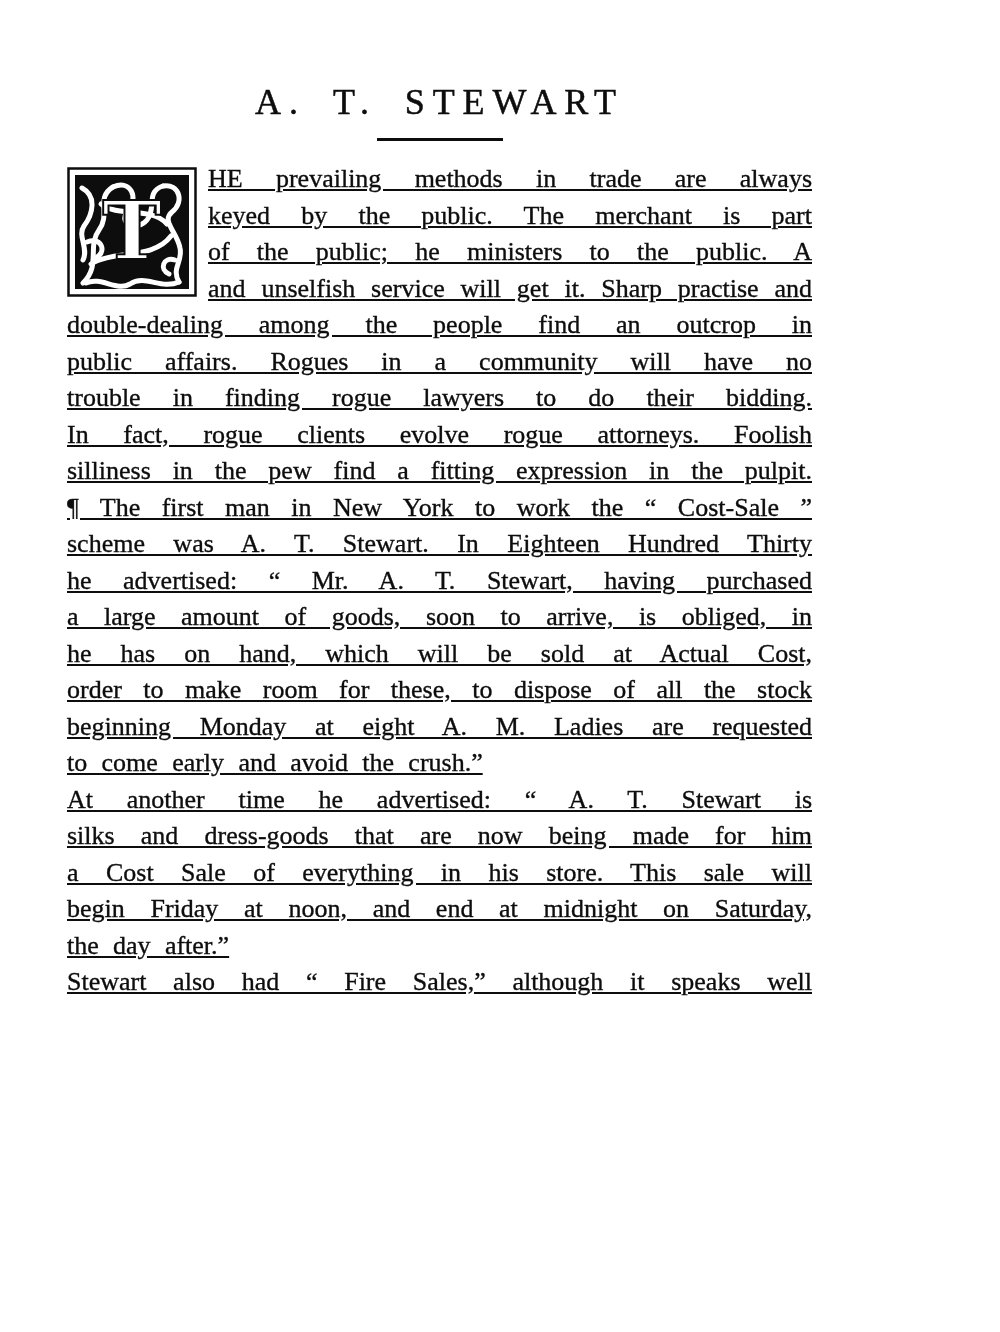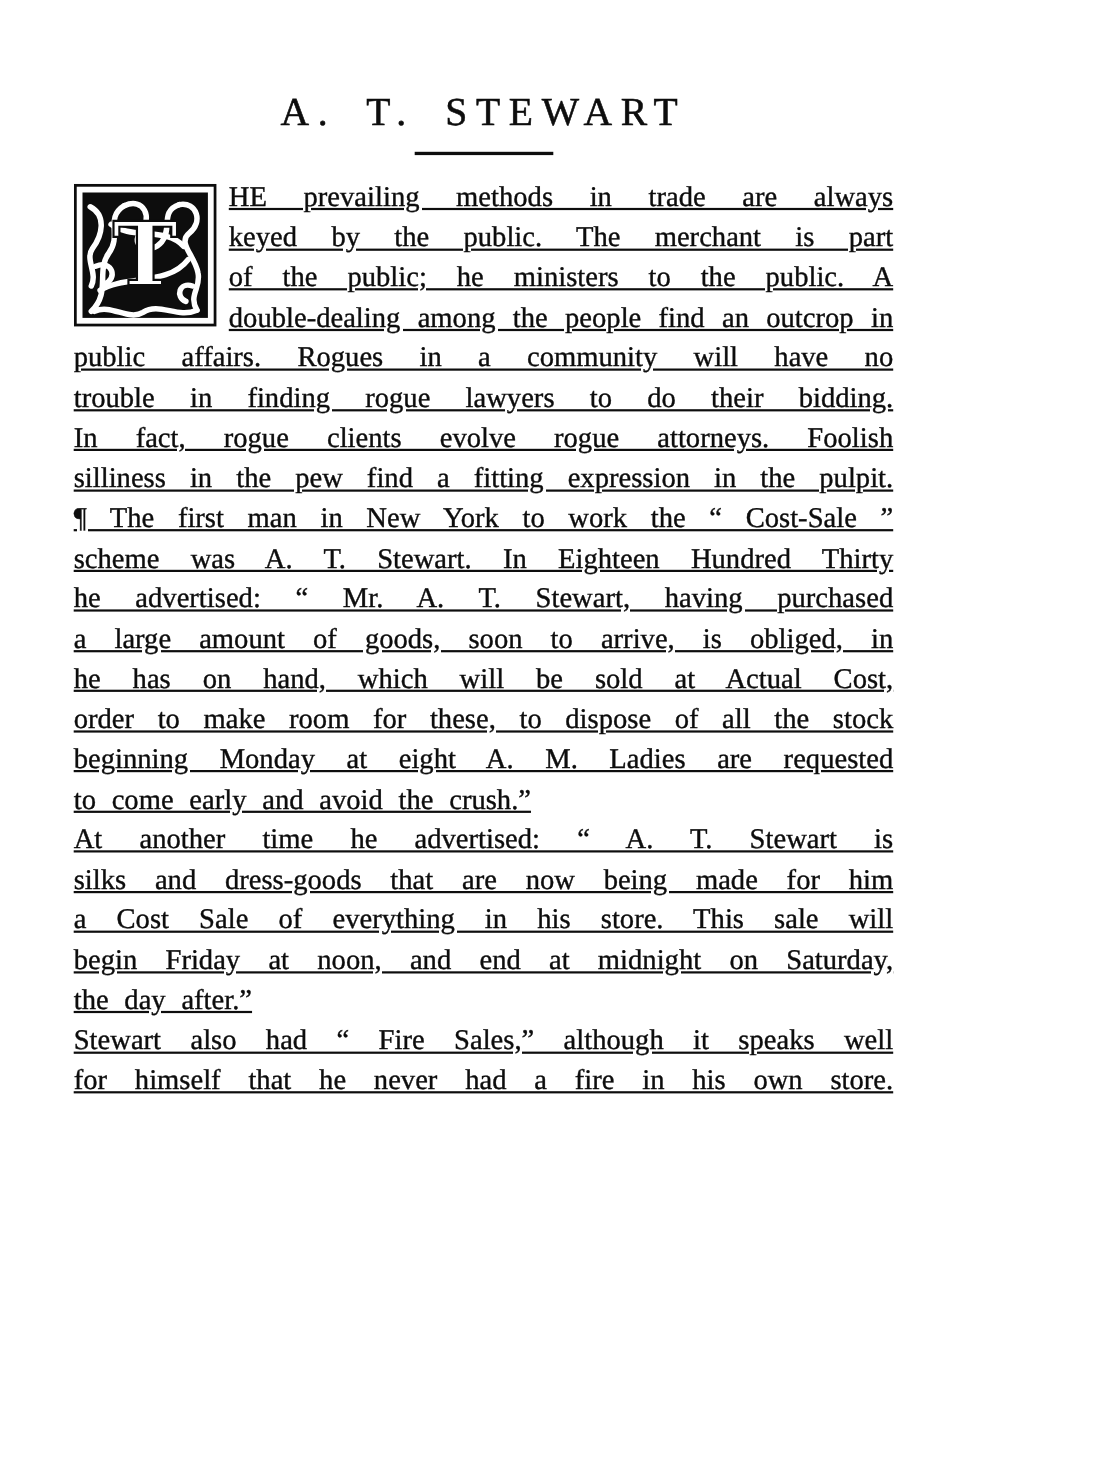--- a/index.html
+++ b/index.html
@@ -98,20 +98,21 @@
         <path d="M34,38 C52,52 84,40 100,58"></path>
         <path d="M20,76 C36,70 40,88 28,92"></path>
         <path d="M108,94 C96,90 92,104 102,108"></path>
       </g>
       <text x="65" y="93" text-anchor="middle" font-family="DejaVu Serif, serif" font-size="80" font-weight="bold" fill="#ffffff" stroke="#0d0d0d" stroke-width="2">T</text>
     </svg>
   </span>
           <div class="line">HE prevailing methods in trade are always</div>
           <div class="line">keyed by the public. The merchant is part</div>
           <div class="line">of the public; he ministers to the public. A</div>
+          <div class="line">and unselfish service will get it. Sharp practise and</div>
           <div class="line">double-dealing among the people find an outcrop in</div>
           <div class="line">public affairs. Rogues in a community will have no</div>
           <div class="line">trouble in finding rogue lawyers to do their bidding.</div>
           <div class="line">In fact, rogue clients evolve rogue attorneys. Foolish</div>
           <div class="line">silliness in the pew find a fitting expression in the pulpit.</div>
         </div>
         <div class="para">
           <div class="line">¶ The first man in New York to work the “ Cost-Sale ”</div>
           <div class="line">scheme was A. T. Stewart. In Eighteen Hundred Thirty</div>
           <div class="line">he advertised: “ Mr. A. T. Stewart, having purchased</div>

